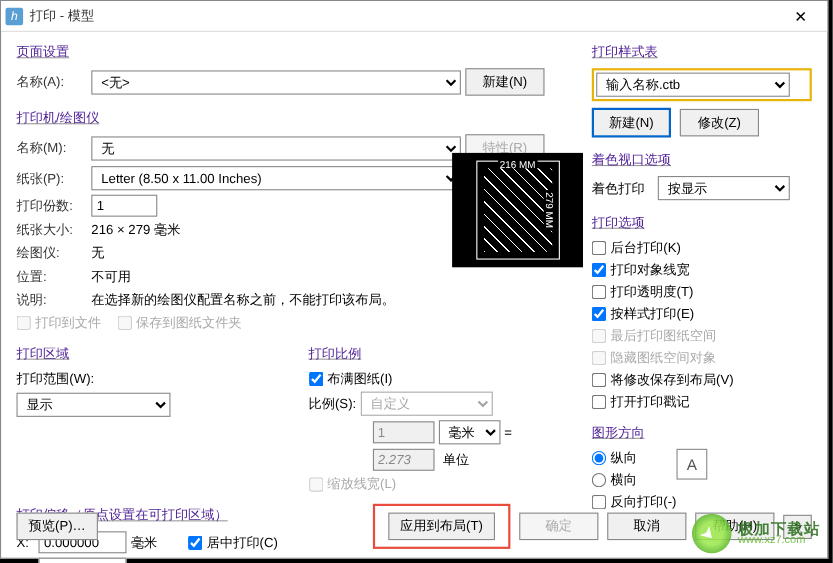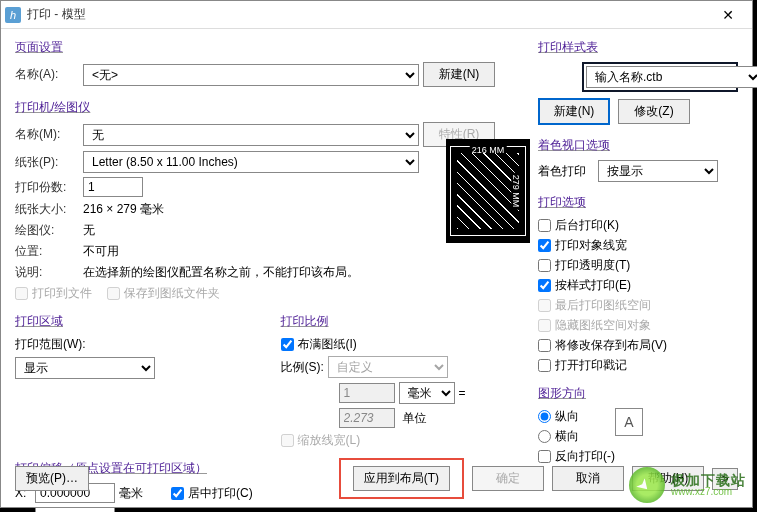--- a/index.html
+++ b/index.html
@@ -19,31 +19,31 @@
 select { border: 1px solid #888; padding: 2px 4px; background: #fff; height: 22px; }
 select.wide { width: 336px; }
 input[type="text"] { border: 1px solid #888; padding: 2px 4px; height: 20px; background: #fff; }
 input[type="text"]:disabled { background: #f0f0f0; color: #888; }
 .btn { border: 1px solid #888; background: #f0f0f0; padding: 3px 10px; min-width: 72px; text-align: center; cursor: pointer; }
 .btn:disabled, .btn.disabled { color: #aaa; background: #f5f5f5; }
 .checkbox-row { display: flex; align-items: center; gap: 4px; margin-bottom: 3px; }
 .checkbox-row input[type="checkbox"] { width: 13px; height: 13px; }
 .radio-row { display: flex; align-items: center; gap: 4px; margin-bottom: 3px; }
 .printer-section { position: relative; }
-.preview-box { position: absolute; right: 0; top: 42px; width: 84px; height: 104px; background: #000; display: flex; align-items: center; justify-content: center; }
+.preview-box { position: absolute; right: 0; top: 42px; width: 119px; height: 104px; background: #000; display: flex; align-items: center; justify-content: center; }
 .preview-paper { width: 76px; height: 90px; border: 1px solid #fff; position: relative; }
 .preview-hatch { position: absolute; inset: 6px; background: repeating-linear-gradient(45deg, #fff 0, #fff 1px, transparent 1px, transparent 8px); }
 .preview-label-top { position: absolute; top: -2px; left: 50%; transform: translateX(-50%); color: #fff; font-size: 9px; background: #000; padding: 0 2px; }
 .preview-label-right { position: absolute; right: -10px; top: 50%; transform: translateY(-50%) rotate(90deg); color: #fff; font-size: 9px; background: #000; padding: 0 2px; transform-origin: center; }
 .two-col { display: flex; gap: 16px; }
 .sub-col { flex: 1; }
 .bottom-bar { position: absolute; bottom: 8px; left: 14px; right: 14px; display: flex; align-items: center; gap: 8px; }
 .bottom-bar .spacer { flex: 1; }
 .expand-btn { width: 26px; height: 22px; border: 1px solid #888; background: #f0f0f0; display: flex; align-items: center; justify-content: center; }
-.style-select { border: 2px solid #0f172a; padding: 2px; margin-bottom: 4px; margin-left: 44px; }
+.style-select { border: 2px solid #eab308; padding: 2px; margin-bottom: 4px; }
 .style-select select { width: 176px; border: 1px solid #888; }
 .blue-btn { border: 2px solid #0066cc; }
 .orient-icon { width: 28px; height: 28px; border: 1px solid #888; display: flex; align-items: center; justify-content: center; font-size: 14px; color: #555; }
 .watermark { position: absolute; bottom: 4px; right: 6px; display: flex; align-items: center; gap: 6px; opacity: 0.85; }
 .wm-logo { width: 36px; height: 36px; background: radial-gradient(circle, #9be84a 40%, #5cb82a 70%); border-radius: 50%; position: relative; }
 .wm-logo::after { content: ""; position: absolute; top: 50%; left: 40%; width: 12px; height: 12px; background: #fff; transform: translate(-50%,-50%) rotate(45deg); clip-path: polygon(20% 0,100% 50%,20% 100%,40% 50%); }
 .wm-text { display: flex; flex-direction: column; line-height: 1; }
 .wm-text-cn { font-size: 14px; color: #2a6e1a; font-weight: bold; letter-spacing: 1px; }
 .wm-text-en { font-size: 10px; color: #5cb82a; }
 .apply-box { border: 2px solid #e74c3c; padding: 6px 12px; display: inline-flex; gap: 8px; align-items: center; }

